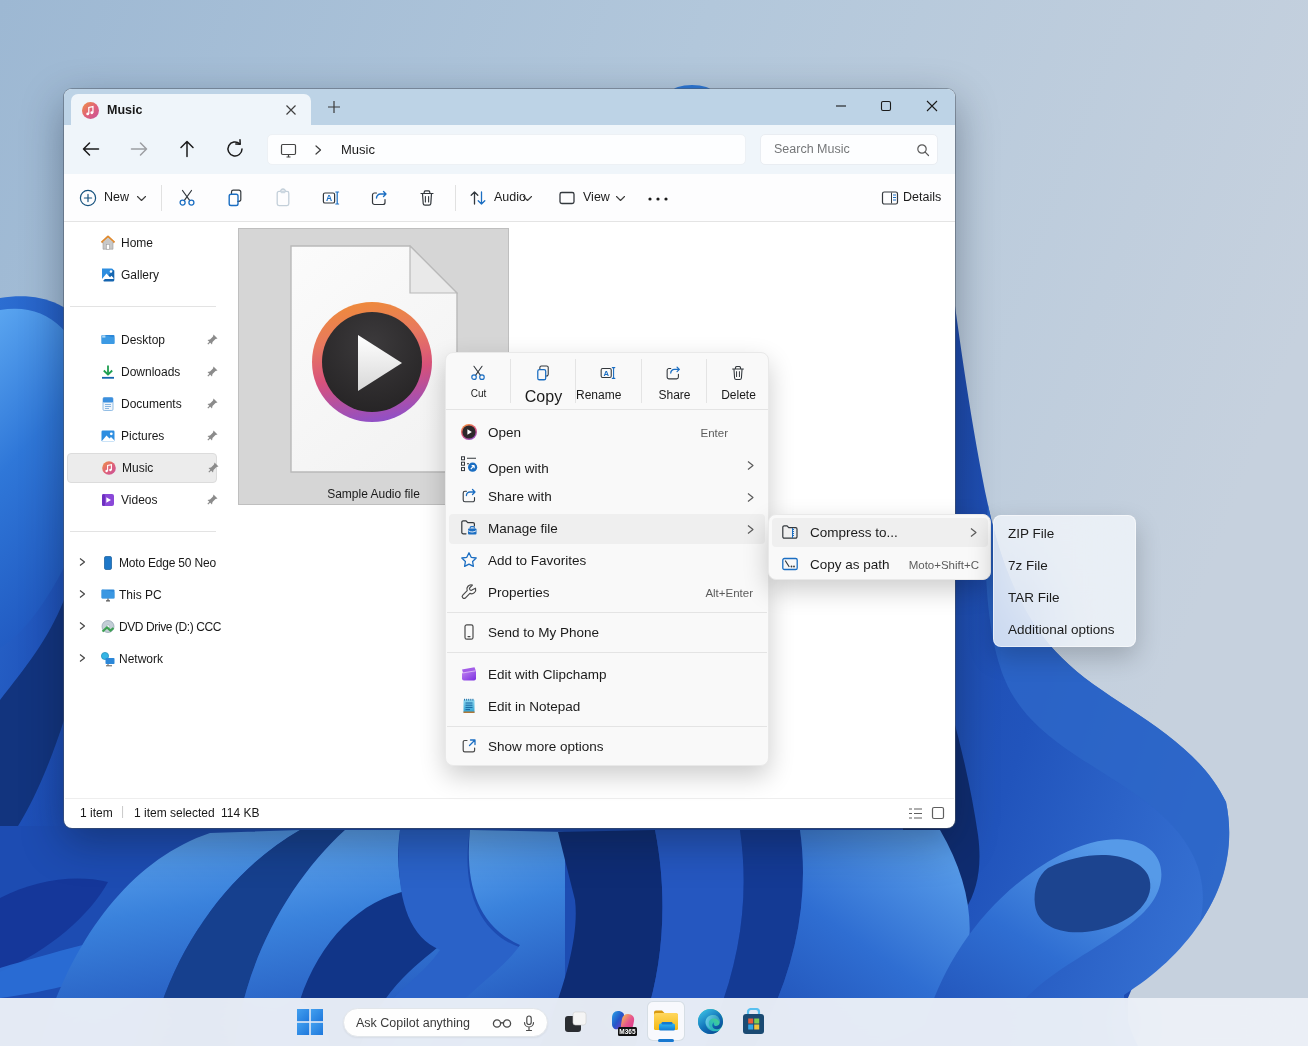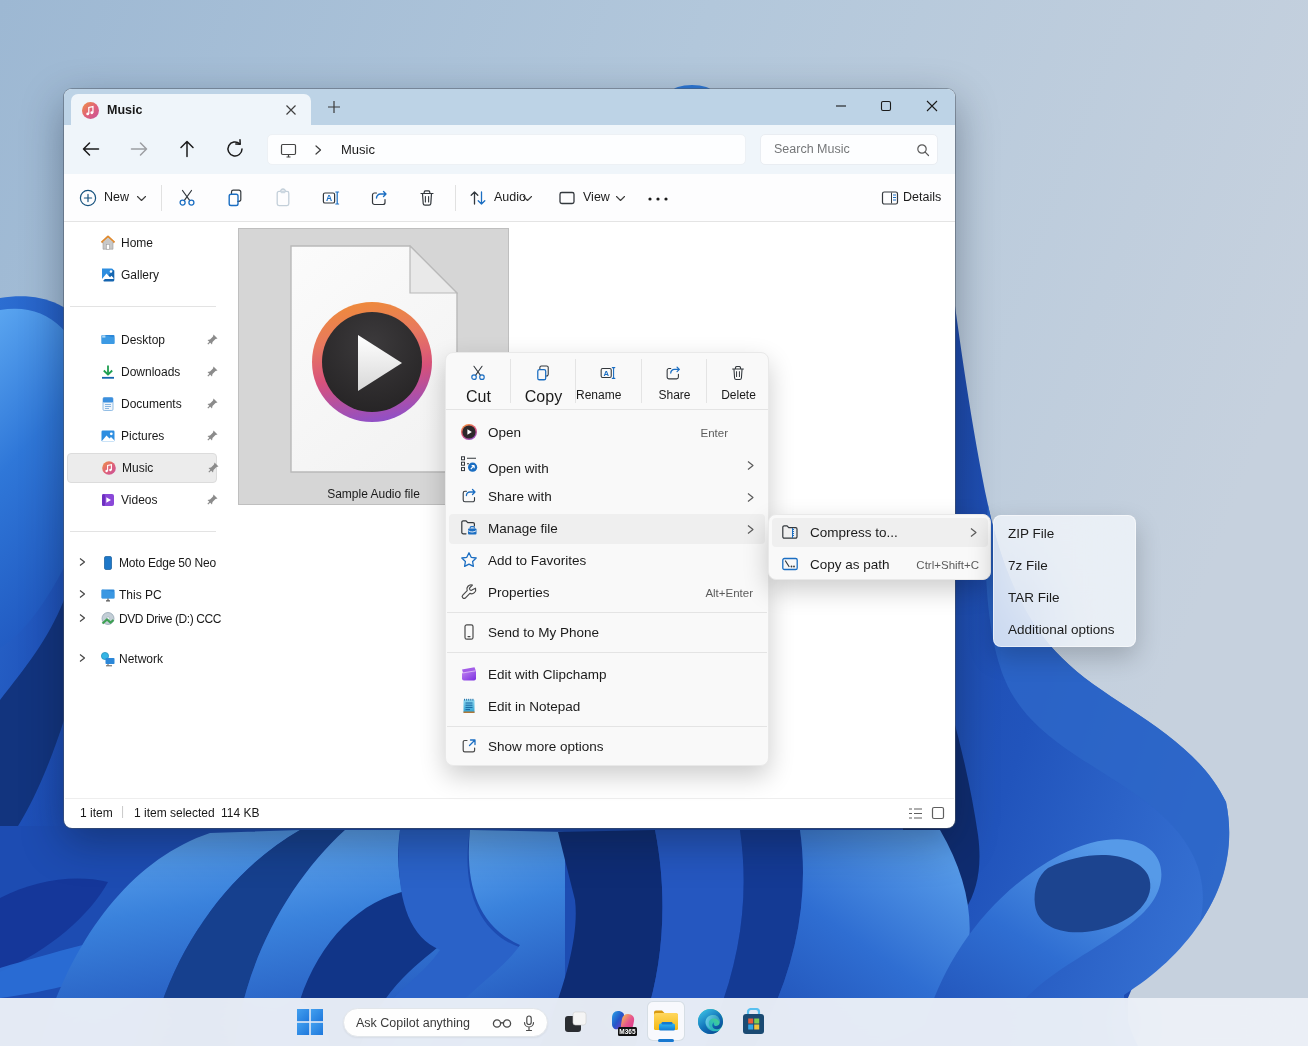--- a/index.html
+++ b/index.html
@@ -372,21 +372,21 @@
         <svg class="chev" width="10" height="10" viewBox="0 0 10 10">
             <path d="M3,1.5 L7.5,5 L3,8.5" fill="none" stroke="#454545" stroke-width="1.2" stroke-linejoin="round"></path>
           </svg>
         <svg class="sico" viewBox="0 0 16 16">
             <rect x="1.5" y="2.5" width="13" height="9" rx="1" fill="#2b87d8"></rect>
             <path d="M1.5,3.5 a1,1 0 0 1 1,-1 L14.5,5 L14.5,11.5 L2.5,11.5 a1,1 0 0 1 -1,-1 Z" fill="#45a2ea" opacity="0.6"></path>
             <path d="M6,13.8 L10,13.8 M8,11.5 L8,13.8" stroke="#5a5a5a" stroke-width="1.2"></path>
           </svg>
         <div class="lab2">This PC</div>
       </div>
-      <div class="srow" style="top:382px;">
+      <div class="srow" style="top:390px;">
         <svg class="chev" width="10" height="10" viewBox="0 0 10 10">
             <path d="M3,1.5 L7.5,5 L3,8.5" fill="none" stroke="#454545" stroke-width="1.2" stroke-linejoin="round"></path>
           </svg>
         <svg class="sico" viewBox="0 0 16 16">
             <circle cx="8" cy="7.5" r="6" fill="#c3ced6"></circle>
             <circle cx="8" cy="7.5" r="6" fill="none" stroke="#93a5b2" stroke-width="0.8"></circle>
             <circle cx="8" cy="7.5" r="1.7" fill="#eef3f6" stroke="#93a5b2" stroke-width="0.5"></circle>
             <path d="M2.5,12.5 L7,8.5 L10.5,11.5 L13.5,9" stroke="#3da052" stroke-width="2.2" fill="none"></path>
           </svg>
         <div class="lab2" style="letter-spacing:-0.4px;">DVD Drive (D:) CCC</div>
@@ -458,21 +458,21 @@
     <div class="abs" style="left:64px;top:6px;width:1px;height:44px;background:#e4e4e4;"></div>
     <div class="abs" style="left:129px;top:6px;width:1px;height:44px;background:#e4e4e4;"></div>
     <div class="abs" style="left:195px;top:6px;width:1px;height:44px;background:#e4e4e4;"></div>
     <div class="abs" style="left:260px;top:6px;width:1px;height:44px;background:#e4e4e4;"></div>
 
     <svg class="abs" style="left:23px;top:11px;" width="18" height="18" viewBox="0 0 20 20">
       <path d="M5.5,2.5 L12.8,12.6 M14.5,2.5 L7.2,12.6" stroke="#33383d" stroke-width="1.2" stroke-linecap="round"></path>
       <circle cx="5.6" cy="14.6" r="2.5" fill="none" stroke="#1b6ec2" stroke-width="1.3"></circle>
       <circle cx="14.4" cy="14.6" r="2.5" fill="none" stroke="#1b6ec2" stroke-width="1.3"></circle>
     </svg>
-    <div class="abs" style="left:0;top:35px;width:65px;text-align:center;font-size:16px;color:#1b1b1b;">Cut</div>
+    <div class="abs" style="left:0;top:35px;width:65px;text-align:center;font-size:10px;color:#1b1b1b;">Cut</div>
     <svg class="abs" style="left:88px;top:11px;" width="18" height="18" viewBox="0 0 20 20">
       <path d="M6.5,5.5 L6.5,4 a1.8,1.8 0 0 1 1.8,-1.8 L14,2.2 a1.8,1.8 0 0 1 1.8,1.8 L15.8,11.5 a1.8,1.8 0 0 1 -1.8,1.8 L12.8,13.3" fill="none" stroke="#33383d" stroke-width="1.2" stroke-linecap="round"></path>
       <rect x="4.2" y="6.2" width="8.8" height="11.3" rx="1.8" fill="none" stroke="#1b6ec2" stroke-width="1.4"></rect>
     </svg>
     <div class="abs" style="left:65px;top:35px;width:65px;text-align:center;font-size:16px;color:#1b1b1b;">Copy</div>
     <svg class="abs" style="left:153px;top:11px;" width="18" height="18" viewBox="0 0 20 20">
       <rect x="2.4" y="5" width="11.2" height="10" rx="1.6" fill="none" stroke="#33383d" stroke-width="1.2"></rect>
       <text x="5" y="13" font-size="8.5" font-family="Liberation Sans" fill="#1b6ec2" font-weight="bold">A</text>
       <path d="M16.2,4 L16.2,16 M14.8,4 L17.6,4 M14.8,16 L17.6,16" stroke="#1b6ec2" stroke-width="1.2" stroke-linecap="round"></path>
     </svg>
@@ -602,21 +602,21 @@
     <svg class="abs" style="right:12px;top:12px;" width="9" height="11" viewBox="0 0 9 11">
         <path d="M2,1.5 L7,5.5 L2,9.5" fill="none" stroke="#5a5a5a" stroke-width="1.2" stroke-linejoin="round"></path>
       </svg>
     <svg class="micon" style="left:12px;top:40px;" viewBox="0 0 18 18">
       <rect x="1.8" y="3.5" width="14.4" height="11" rx="1.6" fill="none" stroke="#1b6ec2" stroke-width="1.3"></rect>
       <path d="M4.5,6 L8,11.5" stroke="#33383d" stroke-width="1.2" stroke-linecap="round"></path>
       <circle cx="10.5" cy="11.5" r="0.9" fill="#33383d"></circle>
         <circle cx="13" cy="11.5" r="0.9" fill="#33383d"></circle>
     </svg>
     <div class="mlabel" style="left:41px;top:42px;">Copy as path</div>
-    <div class="mshort" style="right:11px;top:44px;">Ctrl+Shift+C</div>
+    <div class="mshort" style="right:11px;top:44px;">Moto+Shift+C</div>
   </div>
 
   <div class="menu" style="left:993px;top:515px;width:143px;height:132px;background:rgba(242,246,251,0.80);backdrop-filter:blur(30px);border-color:rgba(255,255,255,0.5);">
     <div class="mlabel" style="left:14px;top:10px;">ZIP File</div>
     <div class="mlabel" style="left:14px;top:42px;">7z File</div>
     <div class="mlabel" style="left:14px;top:74px;">TAR File</div>
     <div class="mlabel" style="left:14px;top:106px;">Additional options</div>
   </div>
 
   <div id="taskbar">

